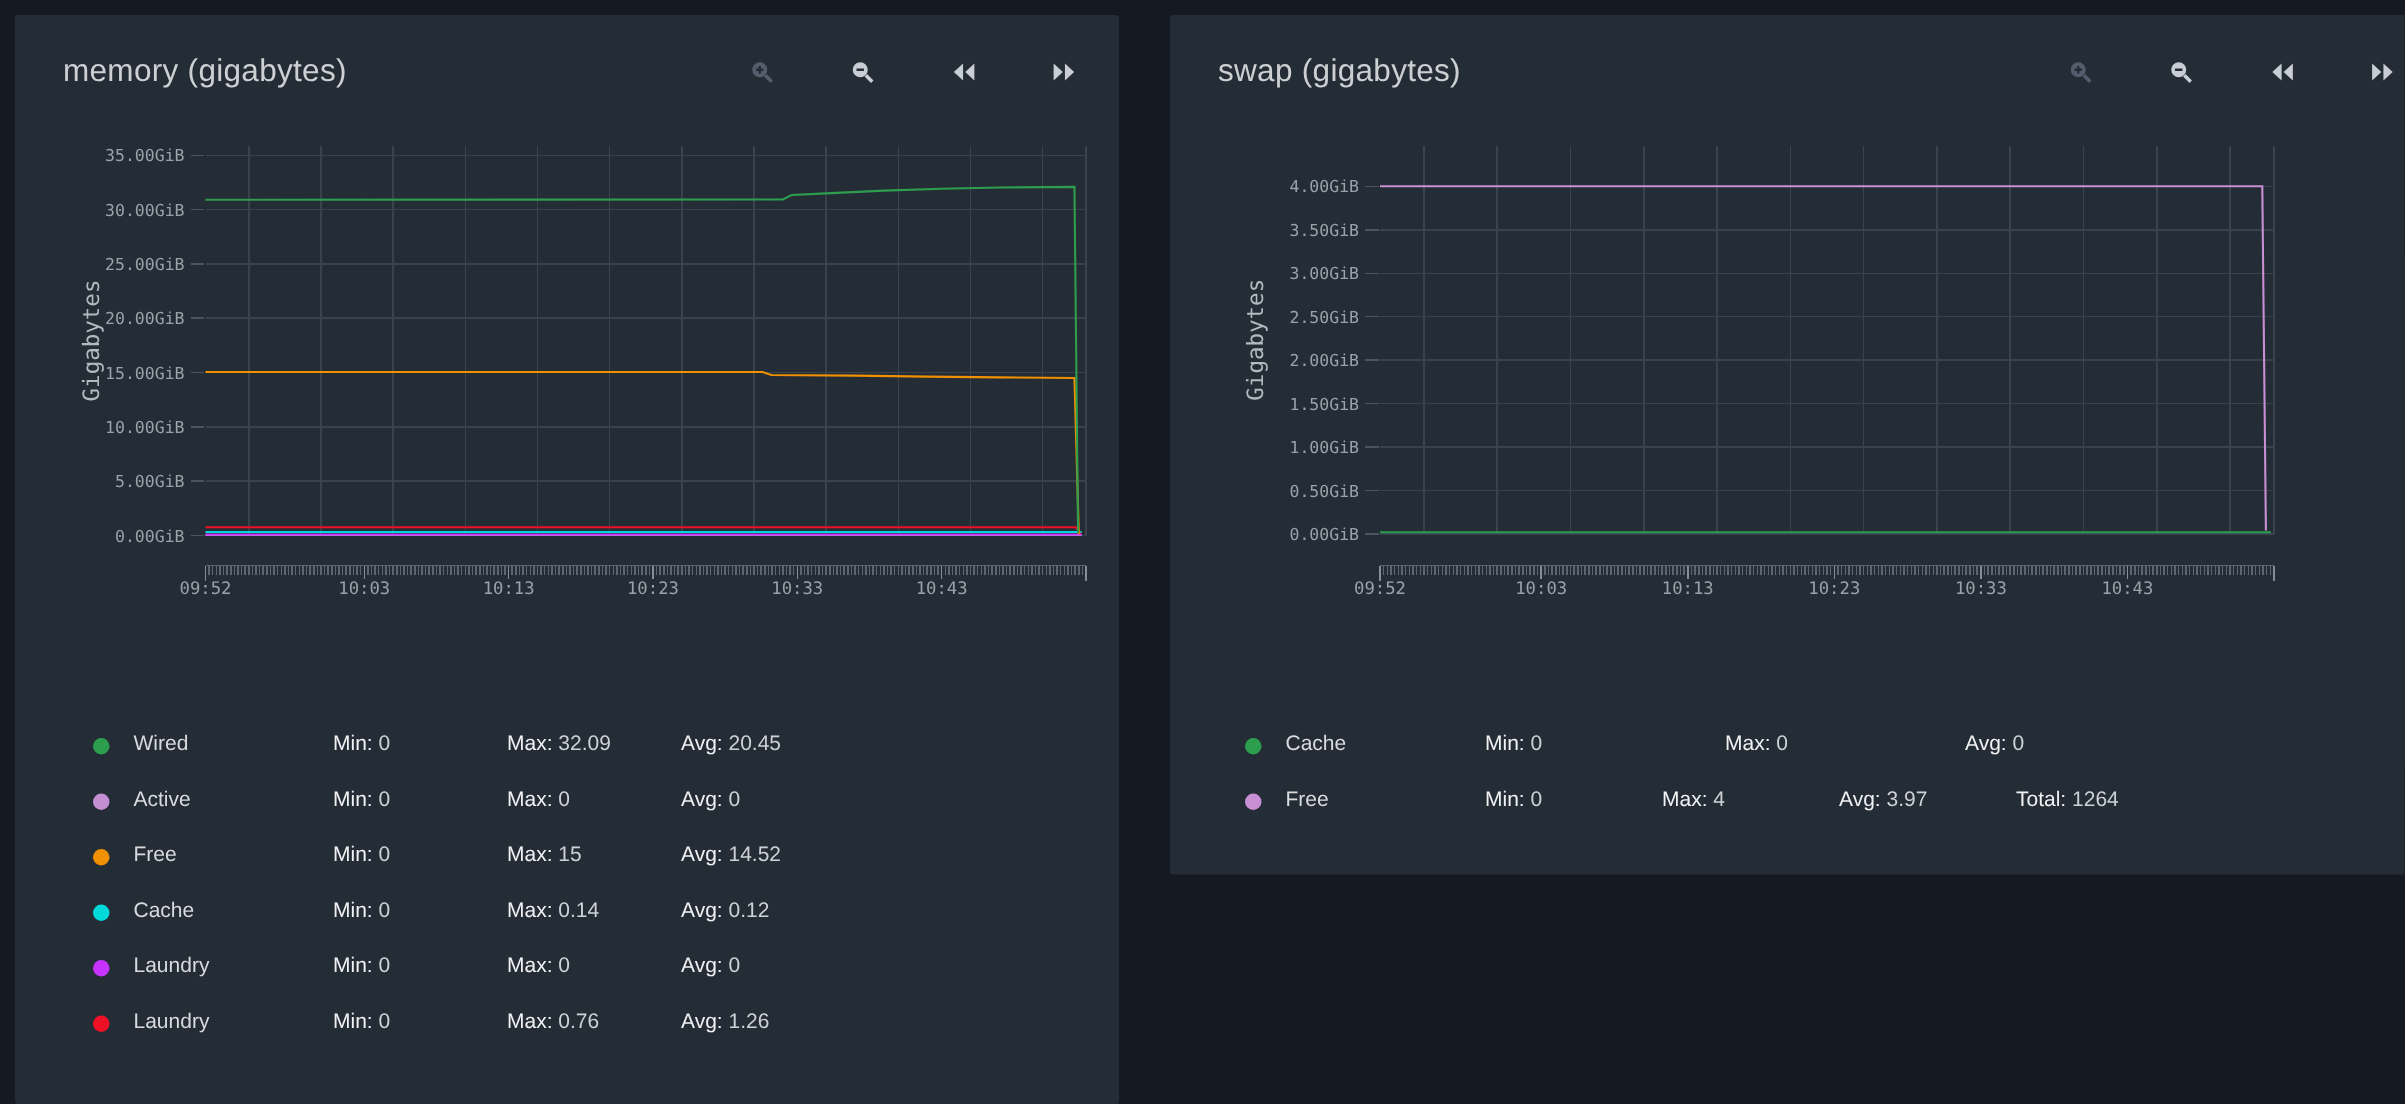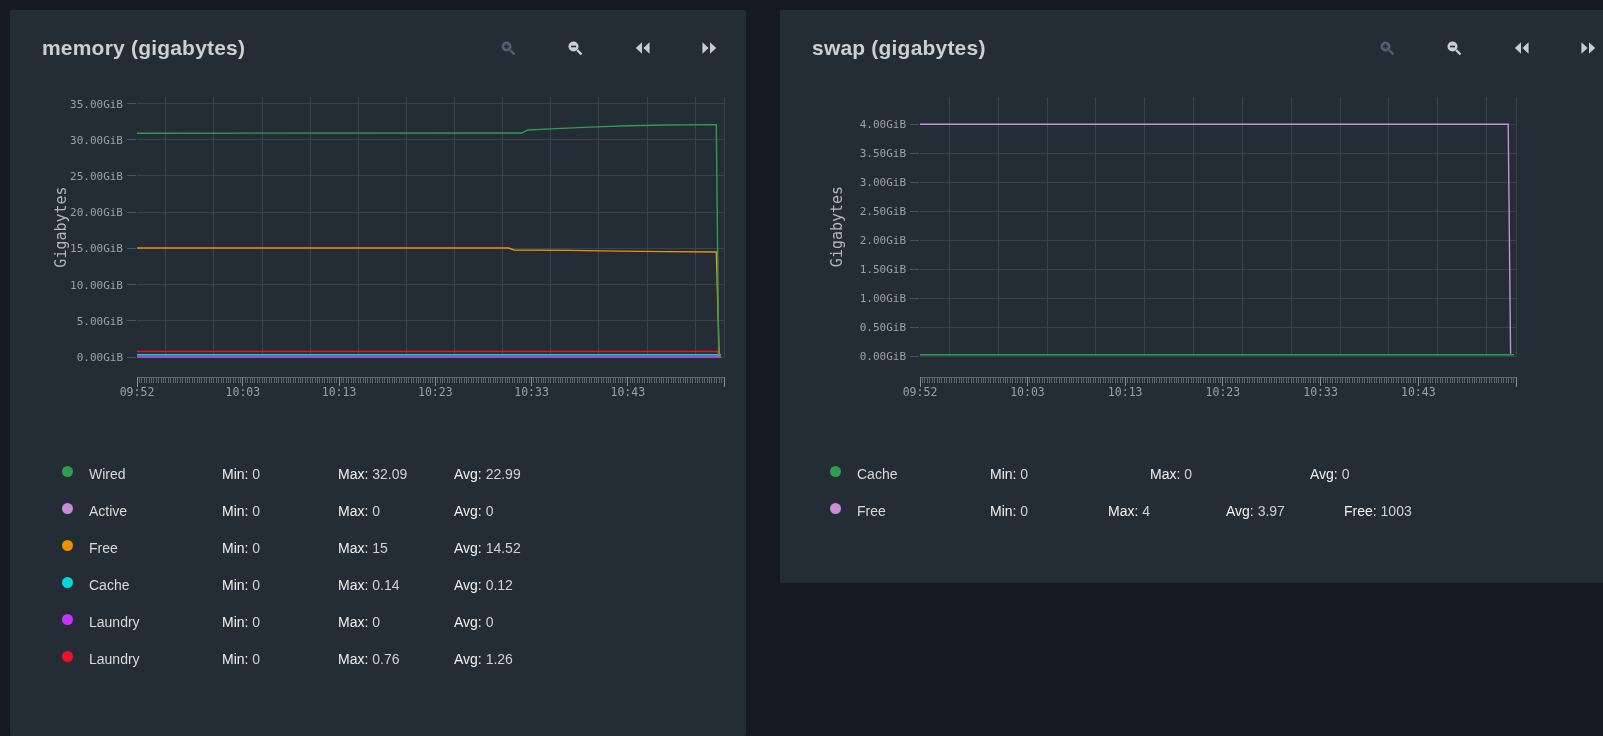--- a/index.html
+++ b/index.html
@@ -6,28 +6,28 @@
   body{
     width:1603px;height:736px;position:relative;overflow:hidden;
     background:#151a22;
     font-family:"Liberation Sans",sans-serif;
   }
   .panel{position:absolute;background:#242c35;border-radius:2px}
   #panel-memory{left:10px;top:10px;width:736px;height:726px}
   #panel-swap{left:780px;top:10px;width:845px;height:573px}
 
   .panel-header{display:flex;align-items:center;padding:21px 28px 0 32px;height:34px}
-  .panel-title{font-size:21px;font-weight:700;color:#ccd0d3;letter-spacing:.2px}
+  .panel-title{font-size:21px;font-weight:400;color:#ccd0d3;letter-spacing:.2px}
   .toolbar{margin-left:auto;display:flex;align-items:center;gap:50px}
   .icon{width:17px;height:17px;display:inline-flex;align-items:center;justify-content:center;cursor:pointer}
 
   svg.chart{position:absolute;left:0;top:80px;display:block}
 
   .legend{position:absolute;left:0;right:0;top:456px}
-  .legend-row{display:flex;align-items:flex-start;height:37px;padding-left:52px;font-size:14px;color:#d6d8da;cursor:pointer}
+  .legend-row{display:flex;align-items:flex-end;height:37px;padding-left:52px;font-size:14px;color:#d6d8da;cursor:pointer}
   #panel-swap .legend-row{padding-left:50px}
   .dot{width:11px;height:11px;border-radius:50%;margin-right:16px;flex:none}
   .series-label{width:133px;flex:none;color:#d8dadd}
   .cell{flex:none;white-space:nowrap}
   .cell .k{font-weight:normal;color:#f0f1f3}
   .cell .v{color:#ced2d6}
   #panel-memory .cell{width:116px}
   #panel-swap .cells-3 .cell{width:160px}
   #panel-swap .cells-4 .cell{width:118px}
 </style>
@@ -372,21 +372,21 @@
       <polyline points="127.0,261.5 707.3,261.5 710.2,266.0" fill="none" stroke="#ee1126" stroke-width="1.4"></polyline>
       <polyline points="127.0,158.0 498.4,158.0 504.2,160.0 560.0,160.4 608.1,161.1 656.3,161.6 706.3,162.0 709.2,266.1" fill="none" stroke="#ef9103" stroke-width="1.4"></polyline>
       <polyline points="127.0,43.2 511.9,43.0 517.7,40.0 540.8,38.9 579.3,37.1 617.8,35.8 656.3,35.0 706.3,34.6 708.7,265.2" fill="none" stroke="#2d9e4e" stroke-width="1.4"></polyline>
     </svg>
   <div class="legend" id="legend-memory">
       <div class="legend-row cells-3">
         <span class="dot" style="background: rgb(45, 158, 78);"></span>
         <span class="series-label">Wired</span>
         <span class="cell"><span class="k">Min:</span><span class="v"> 0</span></span>
         <span class="cell"><span class="k">Max:</span><span class="v"> 32.09</span></span>
-        <span class="cell"><span class="k">Avg:</span><span class="v"> 22.99</span></span>
+        <span class="cell"><span class="k">Avg:</span><span class="v"> 20.45</span></span>
       </div>
       <div class="legend-row cells-3">
         <span class="dot" style="background: rgb(196, 142, 211);"></span>
         <span class="series-label">Active</span>
         <span class="cell"><span class="k">Min:</span><span class="v"> 0</span></span>
         <span class="cell"><span class="k">Max:</span><span class="v"> 0</span></span>
         <span class="cell"><span class="k">Avg:</span><span class="v"> 0</span></span>
       </div>
       <div class="legend-row cells-3">
         <span class="dot" style="background: rgb(239, 145, 3);"></span>
@@ -764,16 +764,16 @@
         <span class="cell"><span class="k">Min:</span><span class="v"> 0</span></span>
         <span class="cell"><span class="k">Max:</span><span class="v"> 0</span></span>
         <span class="cell"><span class="k">Avg:</span><span class="v"> 0</span></span>
       </div>
       <div class="legend-row cells-4">
         <span class="dot" style="background: rgb(201, 143, 212);"></span>
         <span class="series-label">Free</span>
         <span class="cell"><span class="k">Min:</span><span class="v"> 0</span></span>
         <span class="cell"><span class="k">Max:</span><span class="v"> 4</span></span>
         <span class="cell"><span class="k">Avg:</span><span class="v"> 3.97</span></span>
-        <span class="cell"><span class="k">Free:</span><span class="v"> 1003</span></span>
+        <span class="cell"><span class="k">Total:</span><span class="v"> 1264</span></span>
       </div>
     </div>
 </div>
 
 </body></html>

